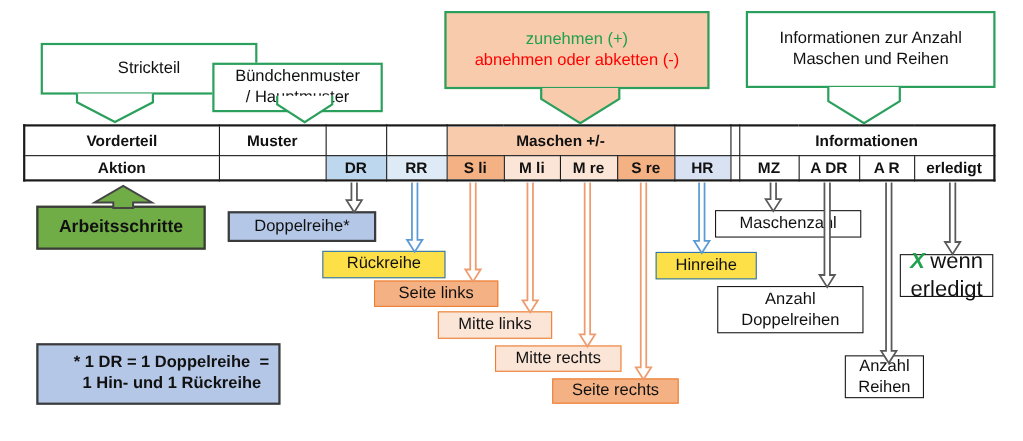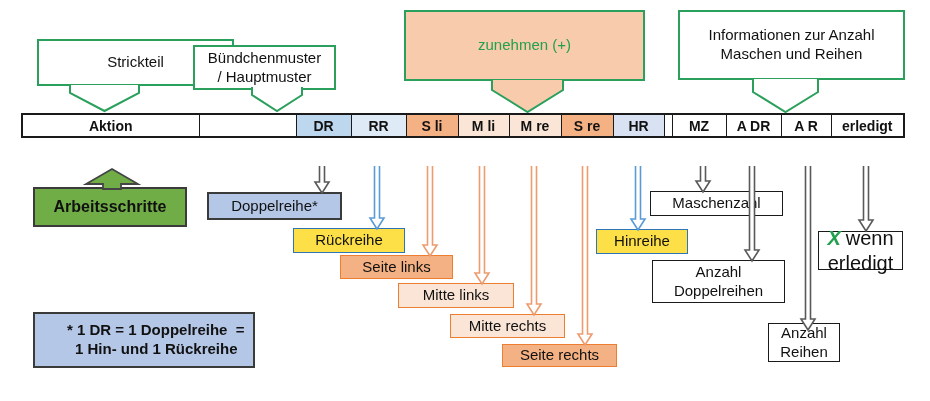--- a/index.html
+++ b/index.html
@@ -71,27 +71,28 @@
       <path fill="#ffffff" d="M700.5 166 L700.5 181 L696 181 L703 192 L710 181 L705.5 181 L705.5 166" stroke="#595959" stroke-width="1.6" stroke-linejoin="miter"></path>
       <path fill="#ffffff" d="M749.5 166 L749.5 250 L745 250 L752 261 L759 250 L754.5 250 L754.5 166" stroke="#595959" stroke-width="1.6" stroke-linejoin="miter"></path>
       <path fill="#ffffff" d="M805.5 166 L805.5 319 L801 319 L808 330 L815 319 L810.5 319 L810.5 166" stroke="#595959" stroke-width="1.6" stroke-linejoin="miter"></path>
       <path fill="#ffffff" d="M863.5 166 L863.5 220 L859 220 L866 231 L873 220 L868.5 220 L868.5 166" stroke="#595959" stroke-width="1.6" stroke-linejoin="miter"></path>
     </svg>
 
   <div class="box green-border" style="left:21px;top:39px;width:197px;height:47px;margin-left:16px;">
     <div>Strickteil</div>
   </div>
 
-  <div class="box green-border" style="left:193px;top:45px;width:143px;height:45px;">
+  <div class="box green-border" style="left:193px;top:57px;width:155px;height:45px;">
     <div>Bündchenmuster</div>
     <div>/ Hauptmuster</div>
   </div>
 
   <div class="box green-border bg-orange" style="left:404px;top:10px;width:241px;height:71px;">
     <div class="txt-green">zunehmen (+)</div>
+    <div class="txt-red">abnehmen oder abketten (-)</div>
   </div>
 
   <div class="box green-border" style="left:678px;top:10px;width:227px;height:70px;">
     <div>Informationen zur Anzahl</div>
     <div>Maschen und Reihen</div>
   </div>
 
   <div class="tablewrap">
     <table class="grid">
       <colgroup>
@@ -104,20 +105,30 @@
           <col style="width:52px">
           <col style="width:52px">
         <col style="width:51px">
           <col style="width:8px">
           <col style="width:54px">
           <col style="width:55px">
         <col style="width:50px">
           <col style="width:73px">
       </colgroup>
       <tbody>
+          <tr class="r1">
+        <td class="al big">Vorderteil</td>
+        <td class="al f15">Muster</td>
+        <td></td>
+        <td></td>
+        <td colspan="4" class="c-maschen f15">Maschen +/-</td>
+        <td></td>
+        <td></td>
+        <td colspan="4" class="f15">Informationen</td>
+      </tr>
       <tr class="r2">
         <td class="al f15">Aktion</td>
         <td></td>
         <td class="c-dr">DR</td>
         <td class="c-rr">RR</td>
         <td class="c-smid">S li</td>
         <td class="c-slight">M li</td>
         <td class="c-slight">M re</td>
         <td class="c-smid">S re</td>
         <td class="c-hr">HR</td>
@@ -140,21 +151,21 @@
   </div>
 
   <div class="box blue-border bg-lightblue" style="left:293px;top:228px;width:112px;height:25px;">
     <div>Rückreihe</div>
   </div>
 
   <div class="box orange-border bg-orange-mid" style="left:340px;top:255px;width:113px;height:24px;">
     <div>Seite links</div>
   </div>
 
-  <div class="box orange-border bg-orange-light" style="left:398px;top:283px;width:116px;height:25px;align-items:center;">
+  <div class="box orange-border bg-orange-light" style="left:398px;top:283px;width:104px;height:25px;align-items:center;">
     <div>Mitte links</div>
   </div>
 
   <div class="box orange-border bg-orange-light" style="left:450px;top:314px;width:115px;height:24px;">
     <div>Mitte rechts</div>
   </div>
 
   <div class="box orange-border bg-orange-mid" style="left:502px;top:344px;width:115px;height:23px;">
     <div>Seite rechts</div>
   </div>

